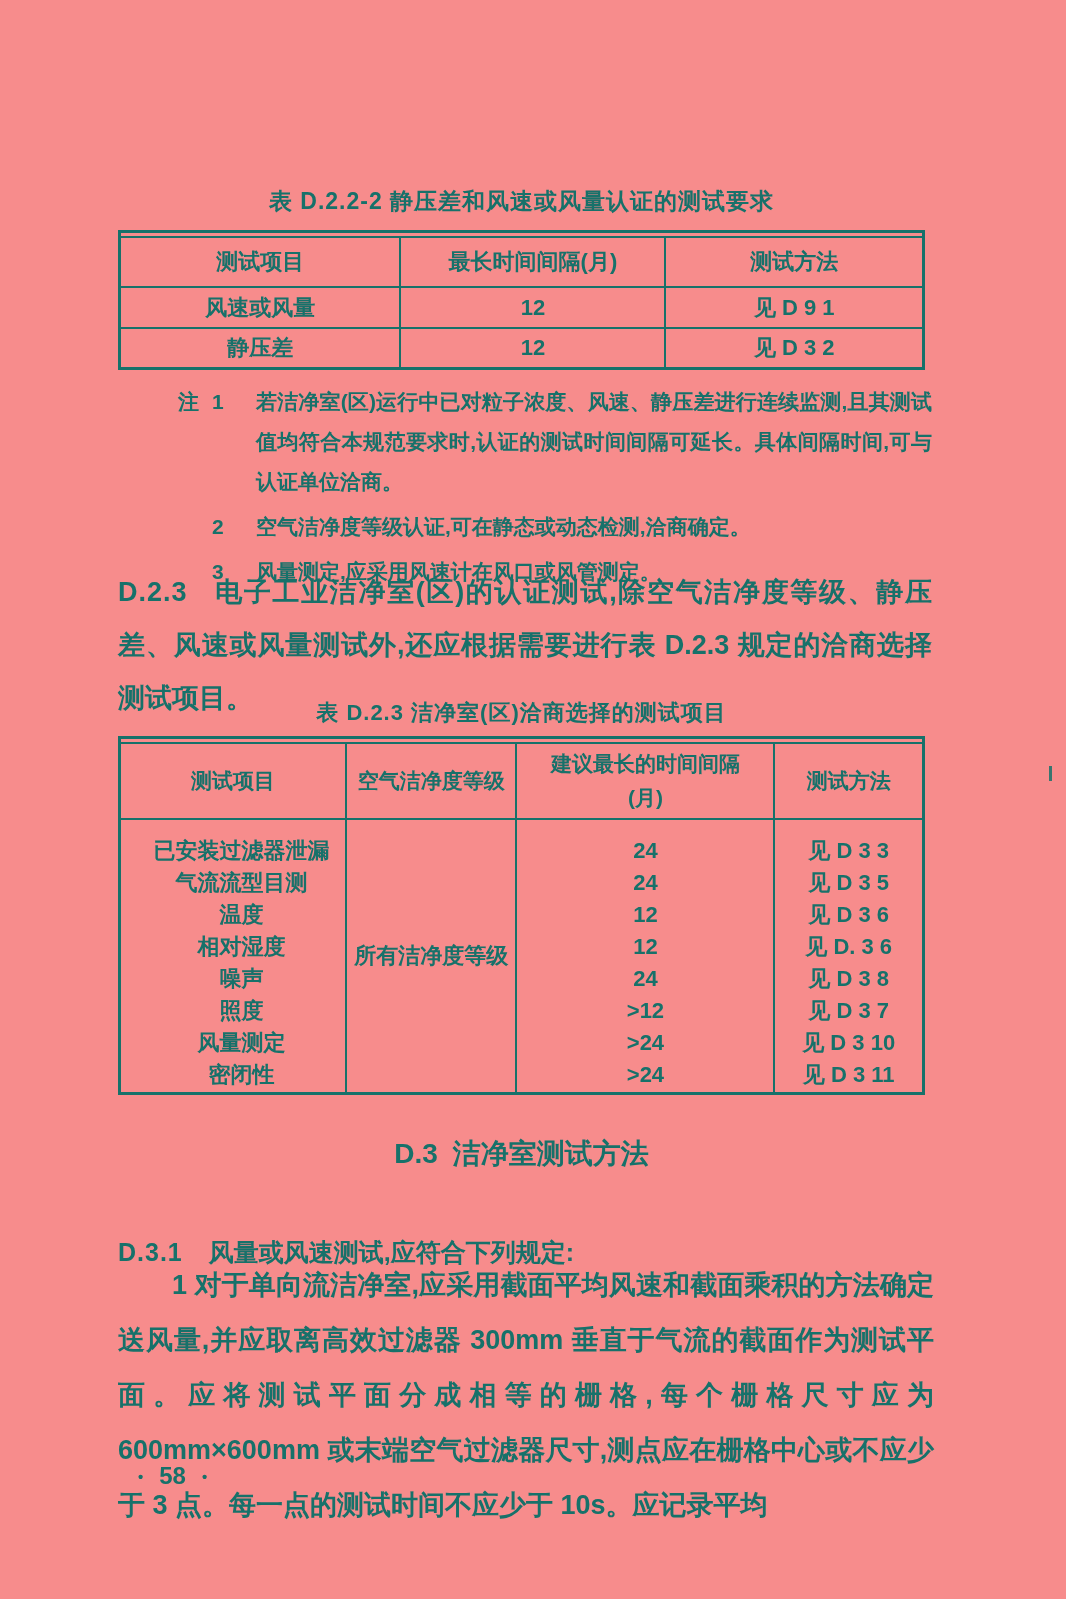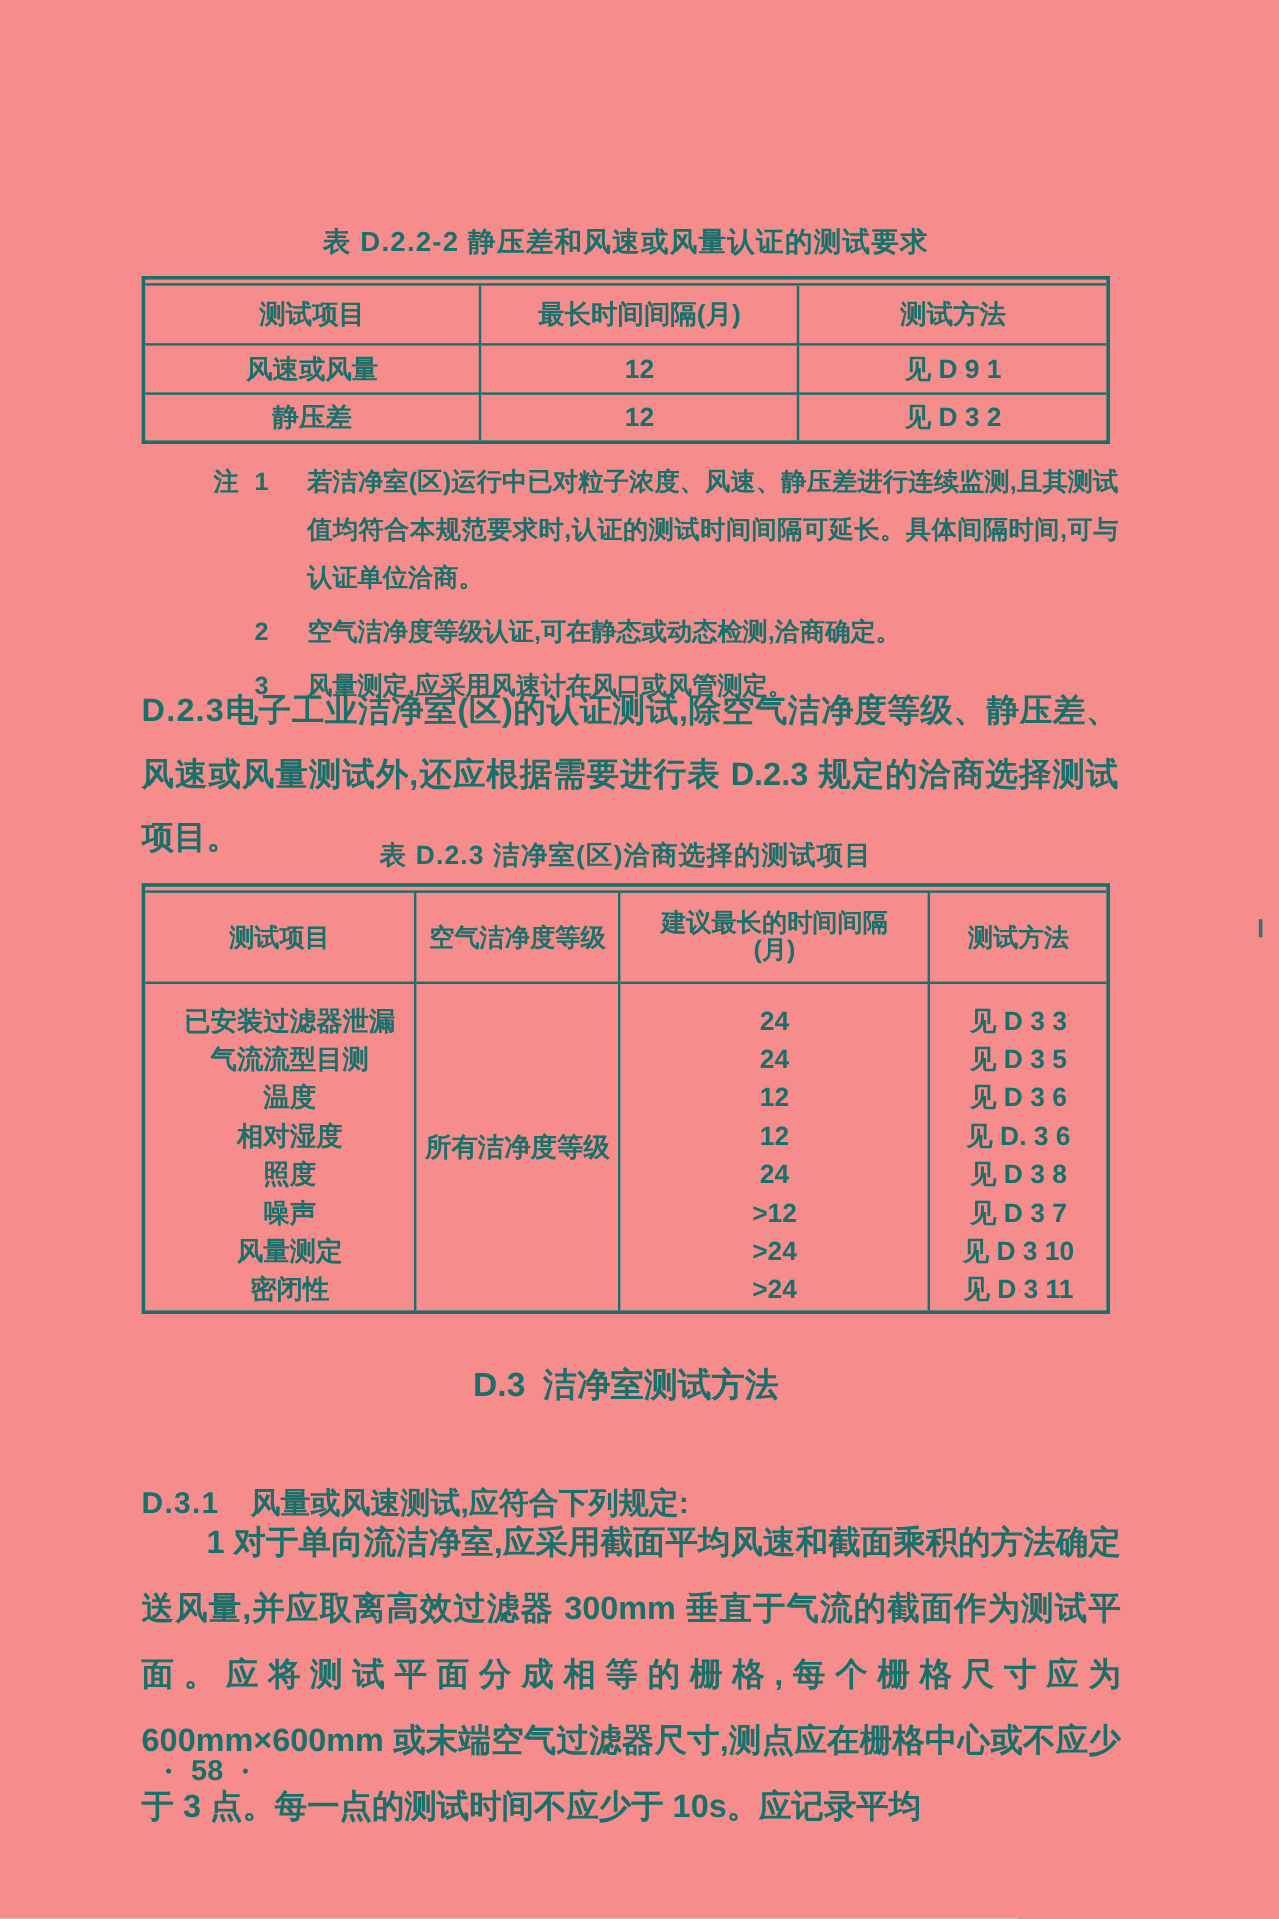--- a/index.html
+++ b/index.html
@@ -27,21 +27,21 @@
   .cell {
     border-right: 2px solid #17716a;
     border-bottom: 2px solid #17716a;
     display: flex;
     align-items: center;
     justify-content: center;
     text-align: center;
   }
   .cell.lastcol { border-right: none; }
   .cell.lastrow { border-bottom: none; }
-  .pre { white-space: pre-line; line-height: 22px; }
+  .pre { white-space: pre-line; line-height: 34px; }
 
   
   .t1-title {
     position: absolute; left: 118px; top: 186px; width: 807px;
     text-align: center; font-size: 23px; letter-spacing: 1px;
   }
   .t1 { top: 230px; }
   .t1-grid {
     display: grid;
     grid-template-columns: 35% 33.1% 31.9%;
@@ -58,21 +58,21 @@
     grid-template-columns: 34px 44px 1fr;
     line-height: 40px;
     margin-bottom: 5px;
   }
   .note-text { text-align: justify; }
   
   .d23 {
     position: absolute; left: 118px; top: 566px; width: 814px;
     font-size: 27px; line-height: 53px; text-align: justify;
   }
-  .d23 .sec-num { letter-spacing: 1px; }
+  .d23 .sec-num { margin-right: 26px; letter-spacing: 1px; }
   
   .t2-title {
     position: absolute; left: 118px; top: 698px; width: 807px;
     text-align: center; font-size: 22px; letter-spacing: 1px;
   }
   .t2 { top: 736px; }
   .t2-head {
     display: grid;
     grid-template-columns: 28.2% 21.3% 32.2% 18.3%;
     grid-template-rows: 76px;
@@ -174,22 +174,22 @@
 (月)</div>
       <div class="cell lastcol">测试方法</div>
     </div>
     <div class="t2-body">
       <div class="cell">
         <div class="col-lines col-items">
           <div class="line">已安装过滤器泄漏</div>
           <div class="line">气流流型目测</div>
           <div class="line">温度</div>
           <div class="line">相对湿度</div>
+          <div class="line">噪声</div>
           <div class="line">照度</div>
-          <div class="line">噪声</div>
           <div class="line">风量测定</div>
           <div class="line">密闭性</div>
         </div>
       </div>
       <div class="cell vcenter">所有洁净度等级</div>
       <div class="cell">
         <div class="col-lines col-center">
           <div class="line">24</div>
           <div class="line">24</div>
           <div class="line">12</div>

